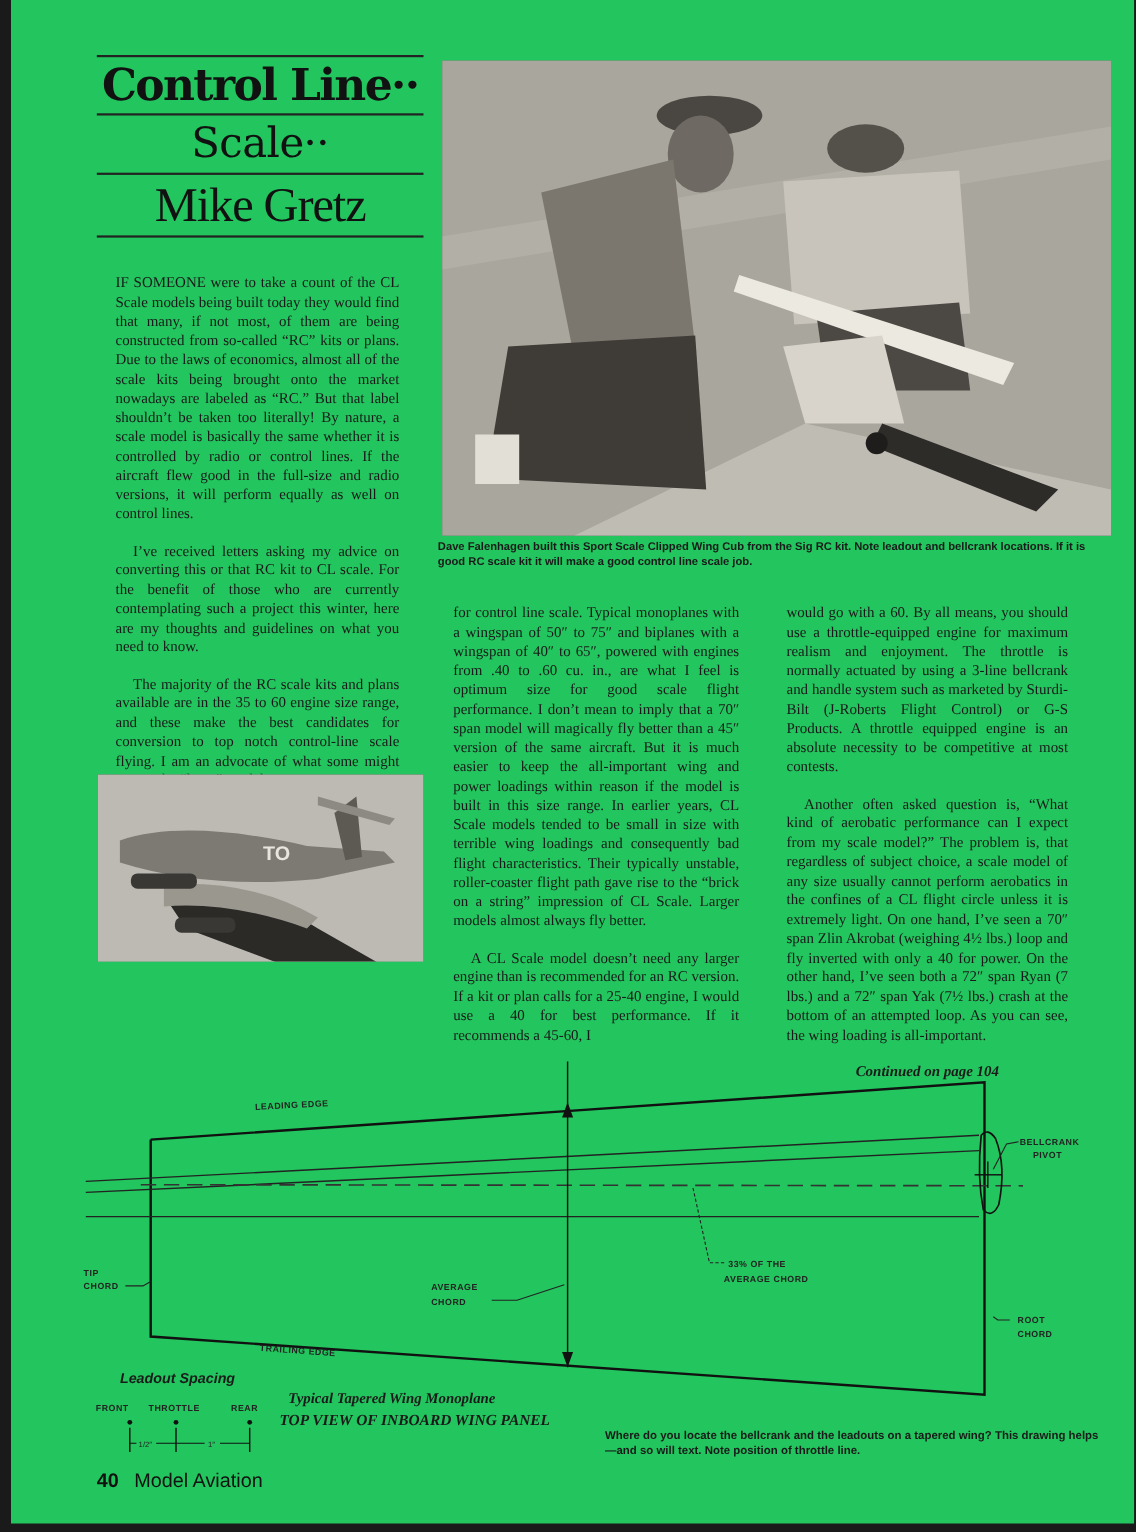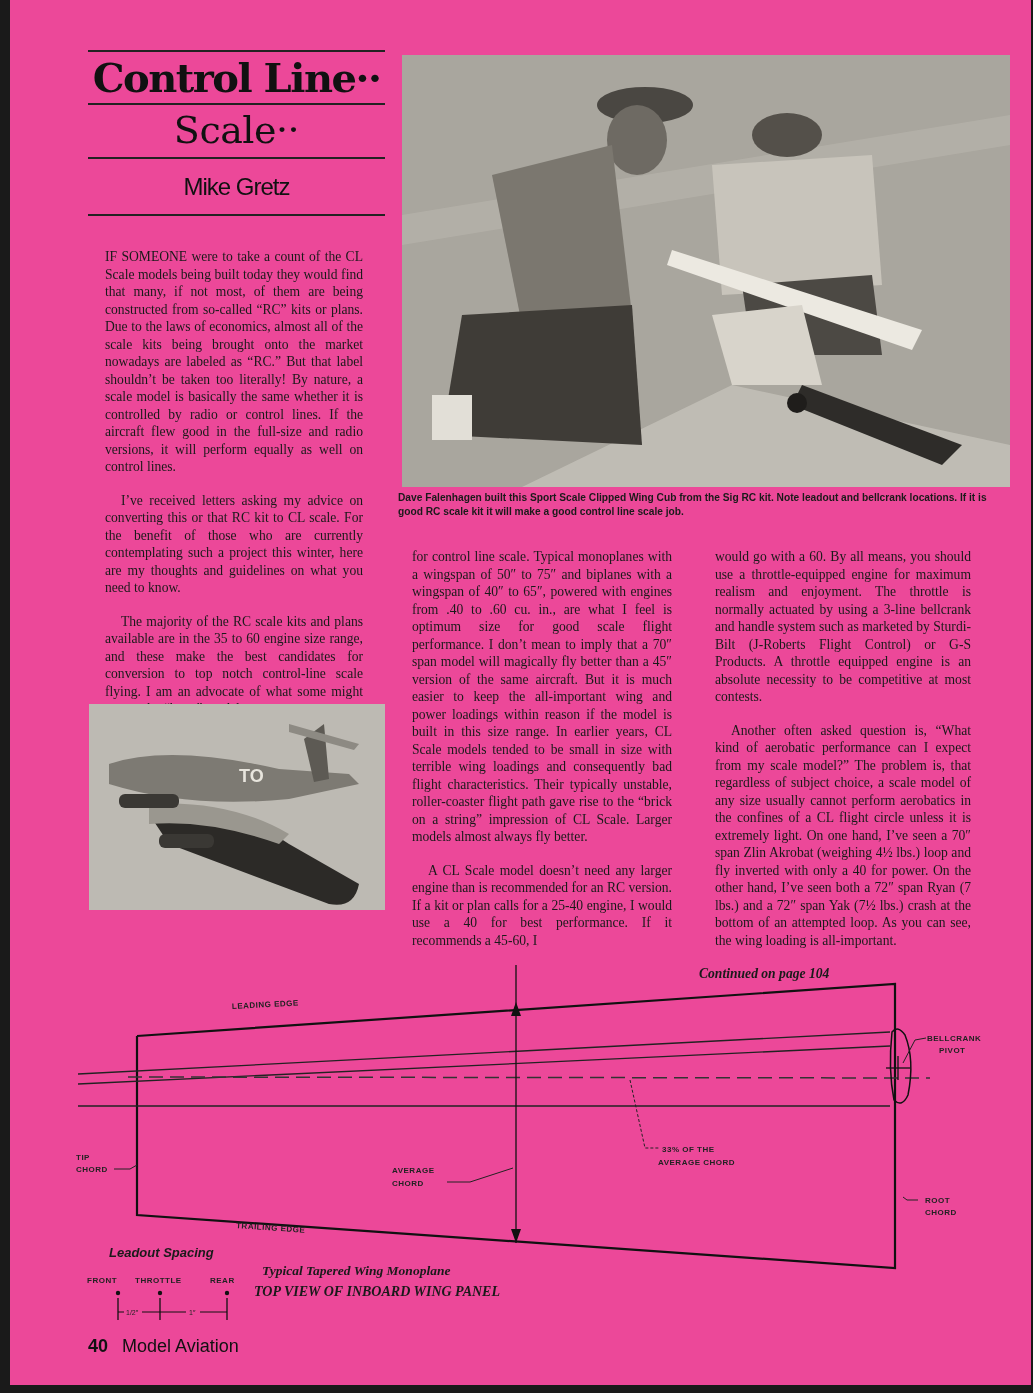--- a/index.html
+++ b/index.html
@@ -1,28 +1,28 @@
 <!DOCTYPE html>
 <html><head>
 <meta charset="utf-8">
 <style>
   html, body { margin:0; padding:0; }
   body { width:1033px; height:1393px; background:#1a1a1a; position:relative; overflow:hidden; }
-  .page { position:absolute; left:10px; top:0; width:1021px; height:1385px; background:#ec4899; }
+  .page { position:absolute; left:10px; top:0; width:1021px; height:1385px; background:#22c55e; }
   .abs { position:absolute; }
 
   .rule { position:absolute; left:78px; width:297px; height:2px; background:#222; }
   .t1 { position:absolute; left:78px; top:52px; width:297px; text-align:center; font-family:"DejaVu Serif",serif; font-weight:bold; font-size:40px; letter-spacing:-1.5px; color:#111; line-height:52px; }
   .t2 { position:absolute; left:78px; top:106px; width:297px; text-align:center; font-family:"DejaVu Serif",serif; font-size:38px; color:#111; line-height:48px; letter-spacing:-0.5px; }
-  .t3 { position:absolute; left:78px; top:162px; width:297px; text-align:center; font-family:Liberation Sans, sans-serif; font-size:24px; color:#111; line-height:50px; letter-spacing:-1px; }
+  .t3 { position:absolute; left:78px; top:162px; width:297px; text-align:center; font-family:Liberation Serif, serif; font-size:44px; color:#111; line-height:50px; letter-spacing:-1px; }
 
   .col { position:absolute; font-family:"Liberation Serif","DejaVu Serif",serif; font-size:13.6px; line-height:17.5px; color:#1a1a1a; text-align:justify; }
   .col p { margin:16px; text-indent:16px; }
   .col p.first { text-indent:0; }
-  .col .cont { text-align:left; font-style:italic; font-weight:bold; }
+  .col .cont { text-align:center; font-style:italic; font-weight:bold; }
 
   .caption { position:absolute; font-family:"Liberation Sans","DejaVu Sans",sans-serif; font-weight:bold; font-size:10px; line-height:13.5px; color:#1a1a1a; }
 
   .photo { position:absolute; background:#8a8780; overflow:hidden; }
   .photo svg { display:block; }
 
   .diag-label { font-family:"Liberation Sans","DejaVu Sans",sans-serif; font-weight:bold; font-size:8px; fill:#222; letter-spacing:0.5px; }
   .diag-title { position:absolute; font-family:Liberation Serif, serif; font-style:italic; font-weight:bold; color:#1a1a1a; }
   .footer { position:absolute; left:78px; top:1336px; font-family:"Liberation Sans","DejaVu Sans",sans-serif; font-size:18px; color:#111; }
   .footer .num { font-weight:bold; margin-right:14px; }
@@ -63,21 +63,21 @@
       <path d="M340,230 L470,220 L480,300 L350,300 Z" fill="#4c4944"></path>
 
       <polygon points="270,195 520,275 510,295 265,210" fill="#ece9e1"></polygon>
       <polygon points="310,260 400,250 420,330 330,330" fill="#d8d4cb"></polygon>
       <polygon points="400,330 560,390 540,410 390,350" fill="#2e2c29"></polygon>
       <circle cx="395" cy="348" r="10" fill="#1f1d1b"></circle>
     </svg>
   </div>
   <div class="caption" style="left:388px; top:491px; width:600px; font-size:10.2px;">Dave Falenhagen built this Sport Scale Clipped Wing Cub from the Sig RC kit. Note leadout and bellcrank locations. If it is good RC scale kit it will make a good control line scale job.</div>
 
-  <div class="photo" style="left:79px; top:704px; width:296px; height:206px;">
+  <div class="photo" style="left:79px; top:704px; width:296px; height:170px;">
     <svg width="296" height="214" viewBox="0 0 296 214">
       <rect width="296" height="214" fill="#bdbab3"></rect>
 
       <path d="M20,60 Q80,40 190,65 L260,70 L270,80 L200,95 Q100,105 20,80 Z" fill="#7d7a73"></path>
 
       <polygon points="215,35 235,20 240,75 225,78" fill="#5d5a54"></polygon>
       <polygon points="200,20 270,40 265,46 200,28" fill="#8d8a83"></polygon>
 
       <path d="M60,110 Q140,100 200,140 L270,180 Q265,205 240,200 L80,140 Z" fill="#2c2a27"></path>
       <path d="M60,100 Q140,95 200,130 L190,140 Q120,115 60,120 Z" fill="#9a978f"></path>
@@ -152,17 +152,18 @@
     <line x1="108" y1="28" x2="114" y2="28" stroke="#111" stroke-width="1"></line>
     <line x1="132" y1="28" x2="176" y2="28" stroke="#111" stroke-width="1"></line>
     <line x1="190" y1="28" x2="217" y2="28" stroke="#111" stroke-width="1"></line>
     <text x="116" y="31" font-family="Liberation Sans, sans-serif" font-size="7" fill="#222">1/2″</text>
     <text x="179" y="31" font-family="Liberation Sans, sans-serif" font-size="7" fill="#222">1″</text>
   </svg>
 
   <div class="diag-title" style="left:244px; top:1284px; font-size:14px; font-style:italic;">TOP VIEW OF INBOARD WING PANEL</div>
   <div class="diag-title" style="left:252px; top:1263px; font-size:13.5px;">Typical Tapered Wing Monoplane</div>
 
+  <div class="caption" style="left:540px; top:1299px; width:450px; font-size:10.4px;">Where do you locate the bellcrank and the leadouts on a tapered wing? This drawing helps—and so will text. Note position of throttle line.</div>
 
   <div class="footer">
     <span class="num">40</span><span>Model Aviation</span>
   </div>
 </div>
 
 </body></html>

